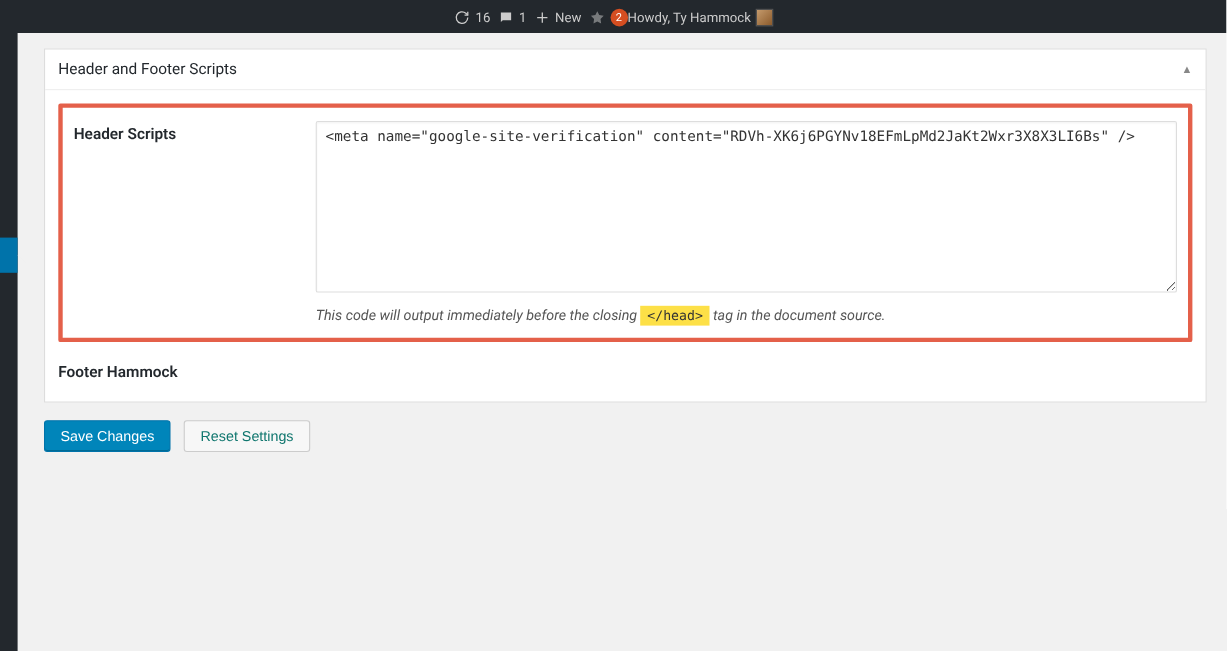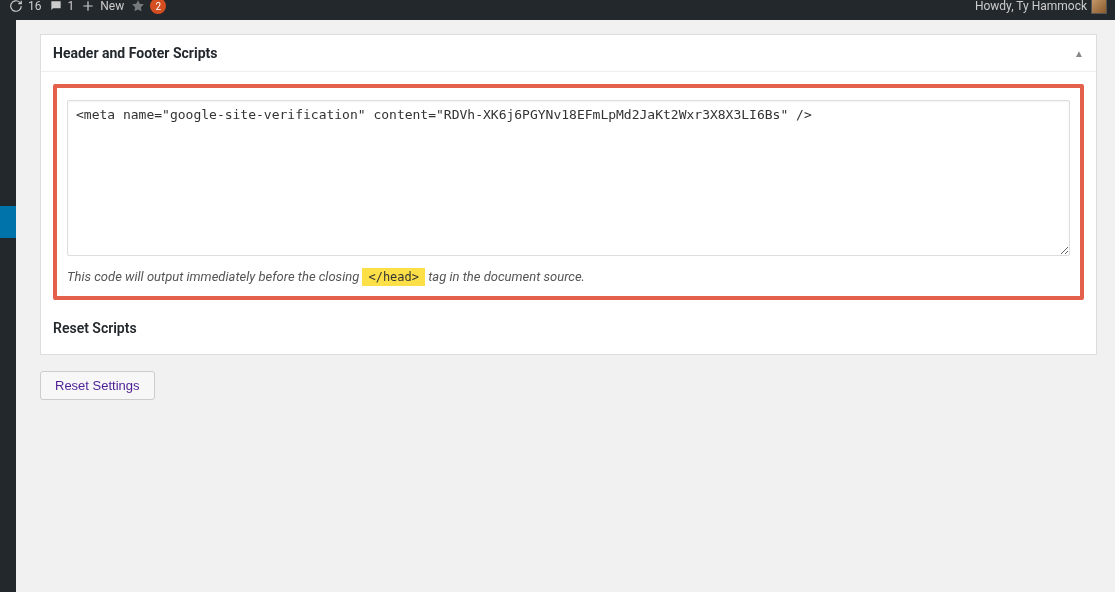--- a/index.html
+++ b/index.html
@@ -6,27 +6,27 @@
 body {
   font-family: -apple-system, BlinkMacSystemFont, "Segoe UI", Roboto, sans-serif;
   background: #f1f1f1;
   font-size: 13px;
   color: #444;
 }
 
 .admin-bar {
   background: #23282d;
   color: #ccc;
-  height: 20px;
+  height: 30px;
   display: flex;
   align-items: flex-end;
   padding: 0 8px;
   font-size: 12px;
   overflow: hidden;
-  justify-content: space-between;
+  justify-content: center;
 }
 .admin-left { display: flex; align-items: center; gap: 6px; height: 28px; margin-top: -14px;}
 .admin-right { display: flex; align-items: center; gap: 6px; height: 28px; margin-top: -14px;}
 .admin-item { display: flex; align-items: center; gap: 4px; color: #ccc; }
 .admin-icon { width: 16px; height: 16px; display: inline-flex; align-items: center; justify-content: center; }
 .badge {
   background: #d54e21;
   color: #fff;
   border-radius: 9px;
   min-width: 16px;
@@ -76,21 +76,21 @@
   border: 1px solid #ddd;
   margin-bottom: 12px;
 }
 .panel-header {
   display: flex;
   align-items: center;
   justify-content: space-between;
   padding: 10px 12px;
   border-bottom: 1px solid #eee;
 }
-.panel-title { font-size: 14px; font-weight: 700; color: #23282d; text-align: right; }
+.panel-title { font-size: 14px; font-weight: 400; color: #23282d; text-align: right; }
 .collapse-icon {
   color: #888;
   font-size: 10px;
   cursor: pointer;
 }
 .panel-body { padding: 12px 12px 18px 12px; }
 
 .highlight-box {
   border: 4px solid #e4604a;
   border-radius: 2px;
@@ -138,21 +138,21 @@
   padding: 2px 6px;
   font-family: Menlo, Consolas, monospace;
   font-size: 12px;
   color: #333;
 }
 
 .actions { margin-top: 16px; display: flex; gap: 12px; }
 .btn {
   border: 1px solid #ccc;
   background: #f7f7f7;
-  color: #4c1d95;
+  color: #0f766e;
   border-radius: 3px;
   padding: 6px 14px;
   font-size: 13px;
   cursor: pointer;
 }
 .btn.primary {
   background: #0085ba;
   border-color: #0073aa;
   color: #fff;
   font-weight: 500;
@@ -215,36 +215,38 @@
 
     <div class="panel">
       <div class="panel-header">
         <span class="panel-title">Header and Footer Scripts</span>
         <span class="collapse-icon">▲</span>
       </div>
       <div class="panel-body">
 
         <div class="highlight-box">
           <div class="field-row">
+            <div class="field-label">Header Scripts</div>
             <div class="field-body">
               <textarea class="code-area" style="">&lt;meta name="google-site-verification" content="RDVh-XK6j6PGYNv18EFmLpMd2JaKt2Wxr3X8X3LI6Bs" /&gt;</textarea>
               <div class="hint">
                 <span>This code will output immediately before the closing </span>
                 <code>&lt;/head&gt;</code>
                 <span> tag in the document source.</span>
               </div>
             </div>
           </div>
         </div>
 
         <div class="field-row">
-          <div class="field-label">Reset Scripts</div>
+          <div class="field-label">Footer Hammock</div>
         </div>
 
       </div>
     </div>
 
     <div class="actions">
+      <button class="btn primary">Save Changes</button>
       <button class="btn">Reset Settings</button>
     </div>
 
   </div>
 </div>
 
 </body></html>

